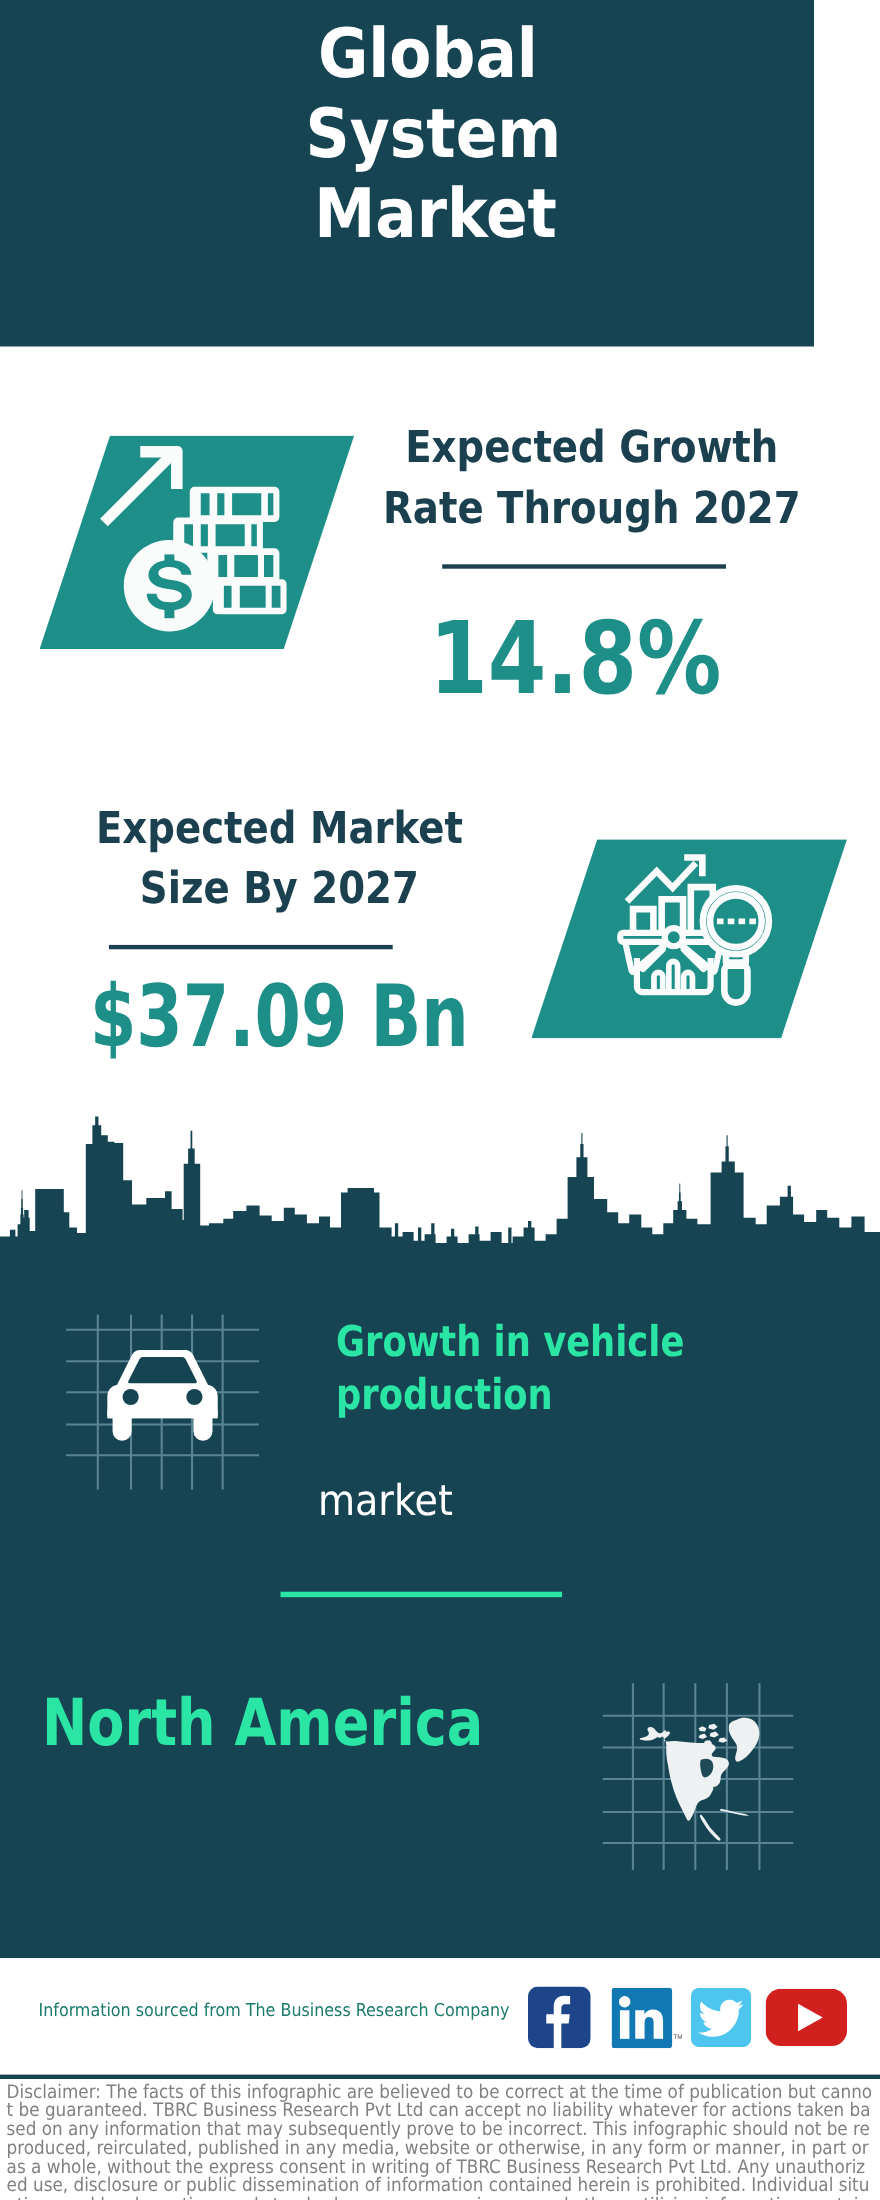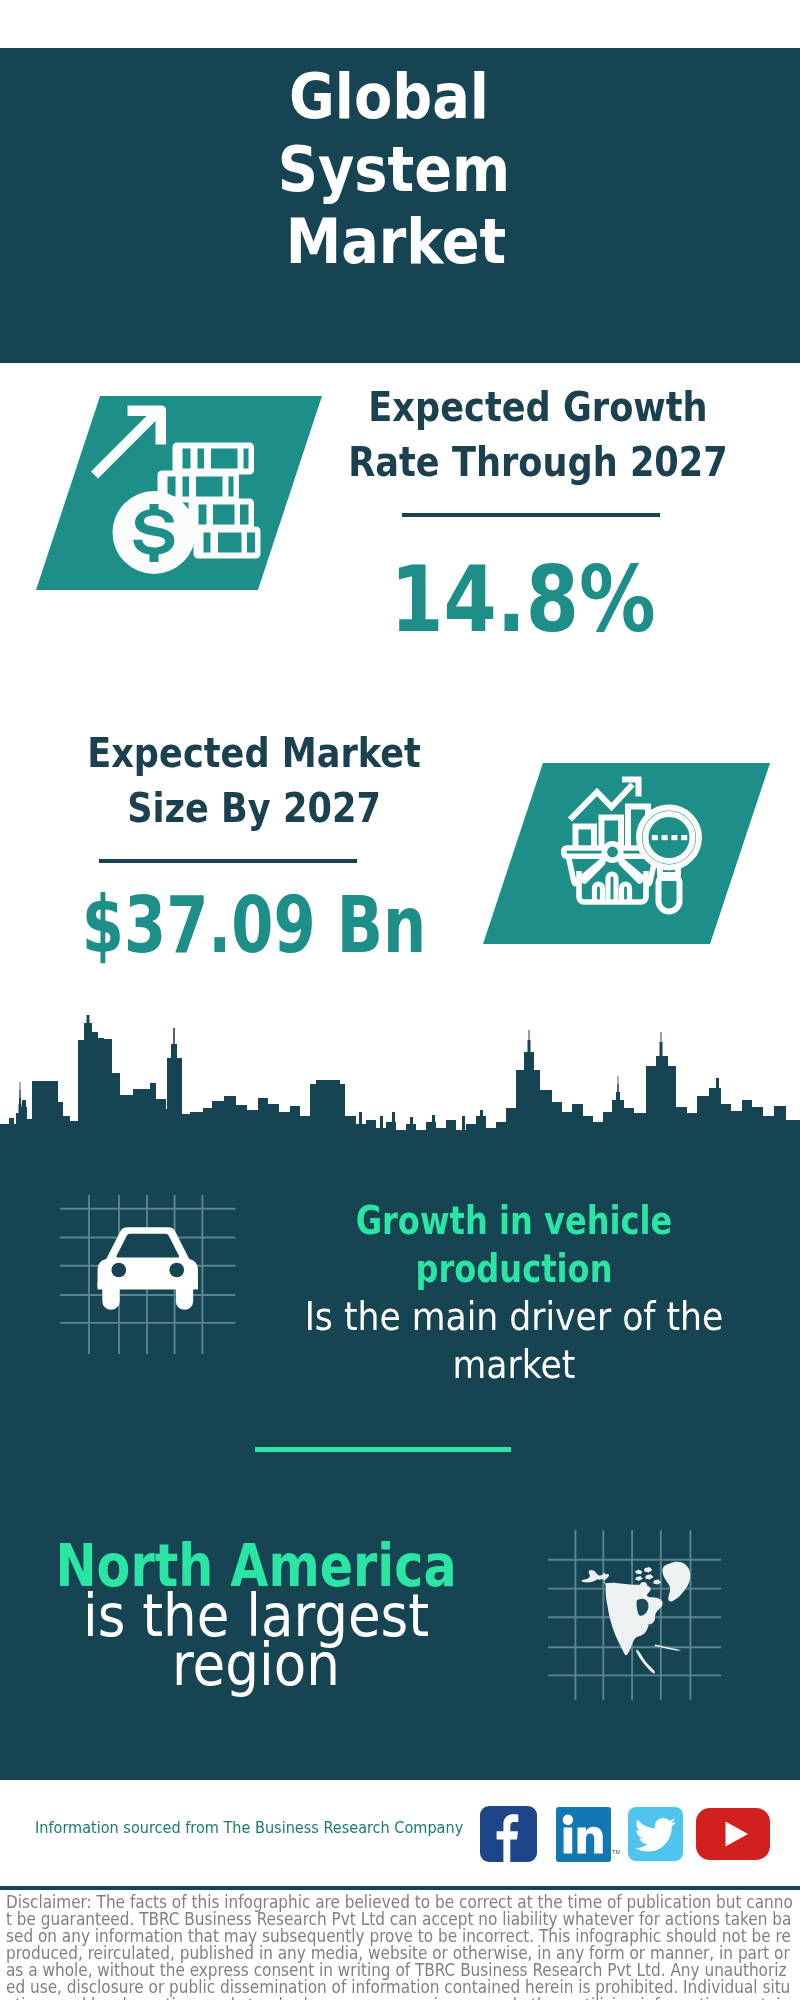--- a/index.html
+++ b/index.html
@@ -1,20 +1,20 @@
 <!DOCTYPE html>
 <html><head>
 <meta charset="utf-8">
 <style>
   * { margin:0; padding:0; box-sizing:border-box; }
   html,body { width:800px; height:2000px; }
   body { font-family:"DejaVu Sans", sans-serif; background:#ffffff; overflow:hidden; }
   .page { position:relative; width:800px; height:2000px; background:#fff; overflow:hidden; }
 
-  .header { position:absolute; left:0; top:0; width:800px; height:315px; background:#174452;margin-top:48px; }
+  .header { position:absolute; left:0; top:0; width:740px; height:315px; background:#174452; }
   .header-title { position:absolute; left:0; top:13px; width:800px; text-align:center;
                   color:#ffffff; font-weight:bold; font-size:62px; line-height:72.5px;
                   font-stretch:condensed; }
   .header-title > div { position:relative; }
   .tl1 { left:-11px; }
   .tl3 { left:-6px; }
   .tl4 { left:-4px; }
 
   .para { position:absolute; background:#1d8f88; }
   .para-left  { left:36px;  top:396px; width:286px; height:194px;
@@ -42,21 +42,21 @@
 
   .dark-body { position:absolute; left:0; top:1140px; width:800px; height:640px; background:#174452; }
   .skyline { position:absolute; left:0; top:1012px; width:800px; height:132px; }
   .skyline svg { display:block; }
 
   .car-wrap { position:absolute; left:55px; top:1195px; width:200px; height:180px; }
   .na-wrap  { position:absolute; left:548px; top:1520px; width:180px; height:180px; }
   .car-wrap svg, .na-wrap svg { display:block; }
 
   .body-text { position:absolute; color:#ffffff; font-size:38.5px; line-height:48px;
-               font-stretch:condensed; text-align:center; }
+               font-stretch:condensed; text-align:left; }
   .body-text .hl { font-weight:bold; color:#2ae5a3; display:block;
                    transform:scaleX(0.927); }
   .blk3 { left:289px; top:1197px; width:450px; }
   .blk4 { left:21px; top:1541px; width:470px; font-size:59px; line-height:49.5px; }
   .mid-rule { position:absolute; left:255px; top:1447px; width:256px; height:5px; background:#2ae5a3; }
 
   .footer { position:absolute; left:0; top:1780px; width:800px; height:92px; background:#fff; }
   .src { position:absolute; left:35px; top:35px; width:470px; color:#1c7a6c;
          font-size:16.1px; line-height:25px; font-family:"DejaVu Sans", sans-serif;
          font-stretch:condensed; }
@@ -234,21 +234,21 @@
       A 1.4 1.4 0 0 1 121.7 67.0 L 52.3 67.0 A 1.4 1.4 0 0 1 51.0 65.0
       L 62.7 41.9 A 4.2 4.2 0 0 1 66.5 39.5 Z"></path>
     <circle cx="53.5" cy="81.5" r="8.5"></circle>
     <circle cx="120.5" cy="81.5" r="8.5"></circle>
   </g>
 </svg>
     </div>
   <div class="body-text blk3">
     <span class="hl">Growth in vehicle</span>
     <span class="hl">production</span>
-    <span>Is the main driver of the</span><br>
+    <br>
     <span>market</span>
   </div>
   <div class="mid-rule"></div>
 
   <div class="na-wrap">
       <svg width="180" height="180" viewBox="0 0 180 180">
   <g stroke="#5b8394" stroke-width="1.9">
     <line x1="27.4" y1="10.2" x2="27.4" y2="184.1"></line>
     <line x1="55.3" y1="10.2" x2="55.3" y2="184.1"></line>
     <line x1="84.1" y1="10.2" x2="84.1" y2="184.1"></line>
@@ -352,21 +352,21 @@
         C 102.5 73.4 102.4 69.6 102.9 66.5
         C 103.1 65.2 104.6 64.3 106 64 Z"></path>
       <path d="
         M 122 106 L 132 104.4 L 137 108.5 L 131 112 L 123 110 Z"></path>
     </g>
   </g>
 </svg>
     </div>
   <div class="body-text blk4">
     <span class="hl">North America</span>
-    <span>is the largest region</span><br>
+    <br>
   </div>
 
   <div class="footer">
     <div class="src">
       <div>Information sourced from The Business Research Company</div>
     </div>
     <div class="social">
       <div class="sbtn s0">
           <svg width="57" height="56" viewBox="0 0 57 56">
    <rect x="0" y="0" width="57" height="56" rx="9" fill="#1e4489"></rect>

